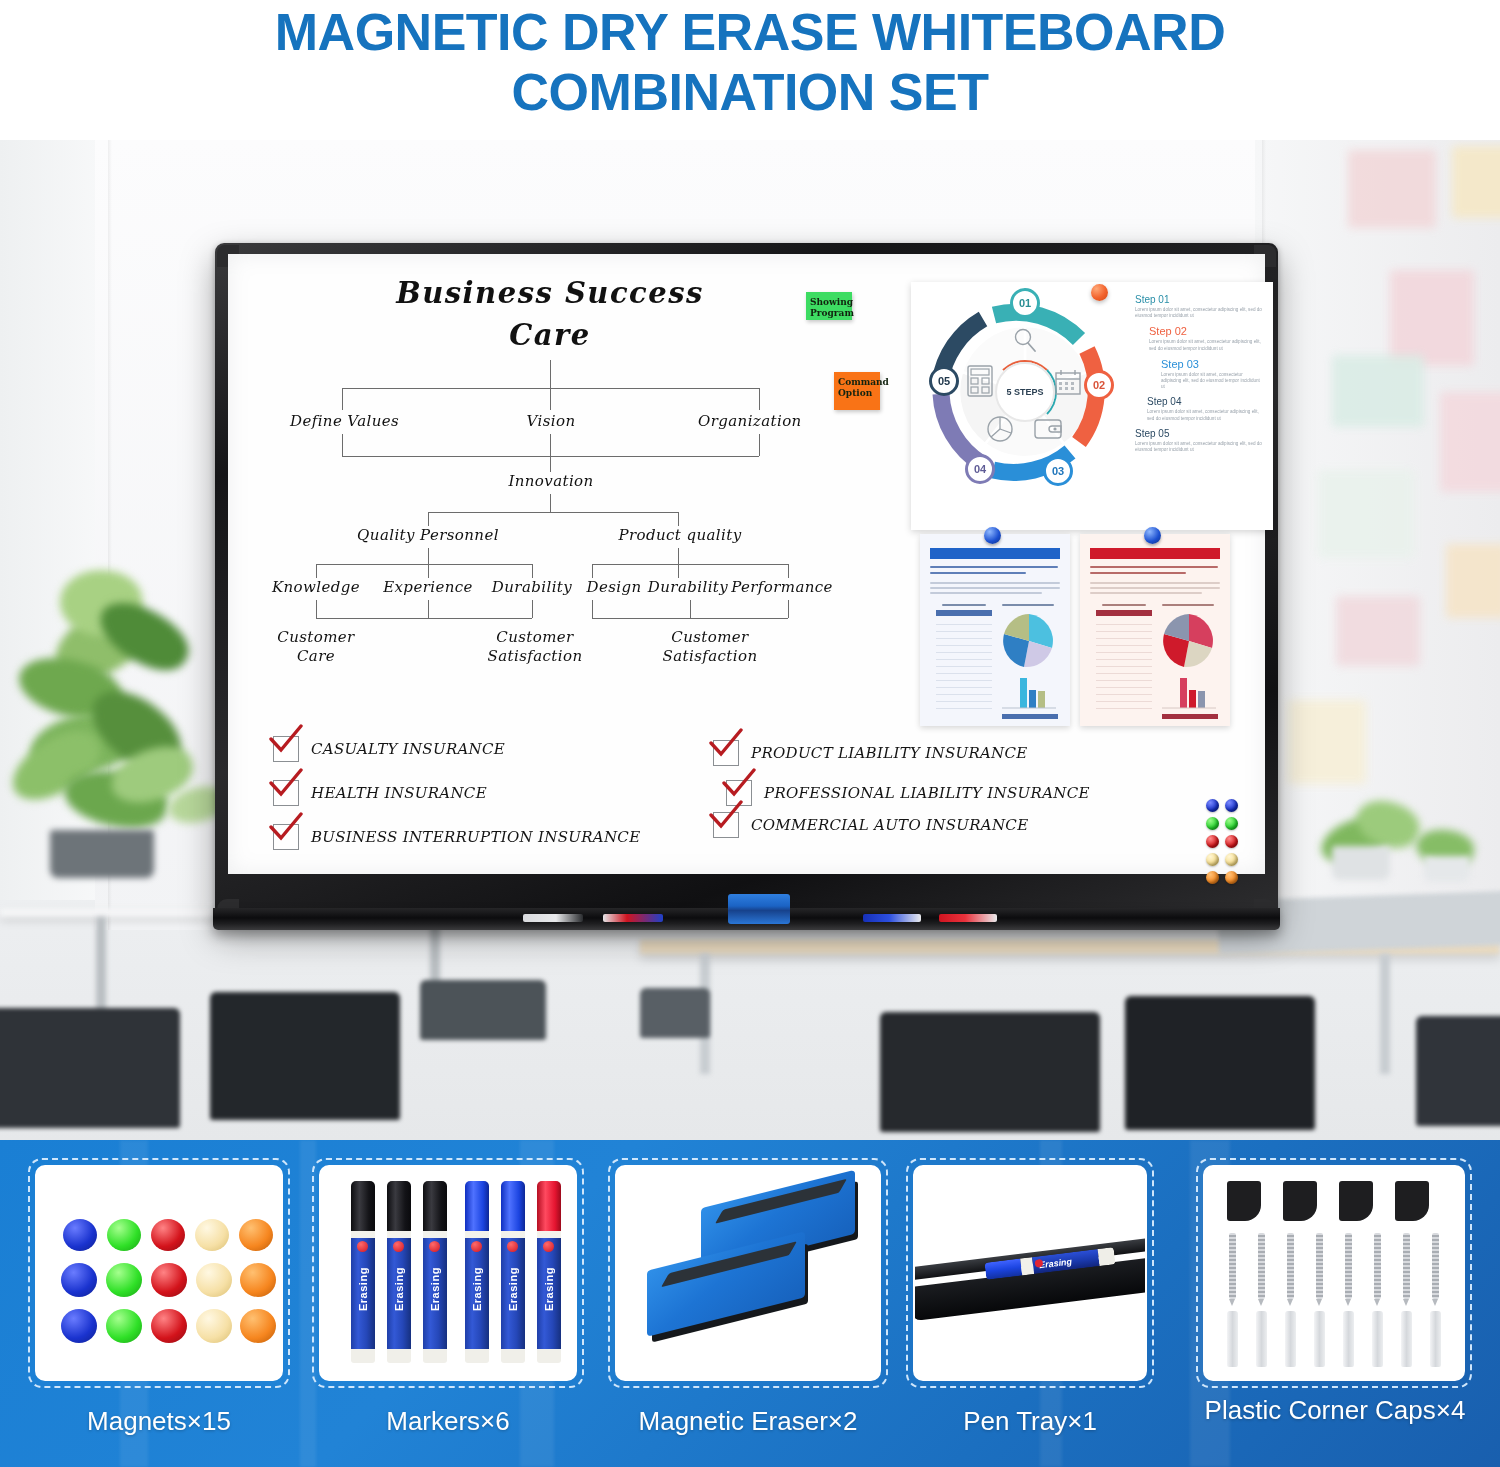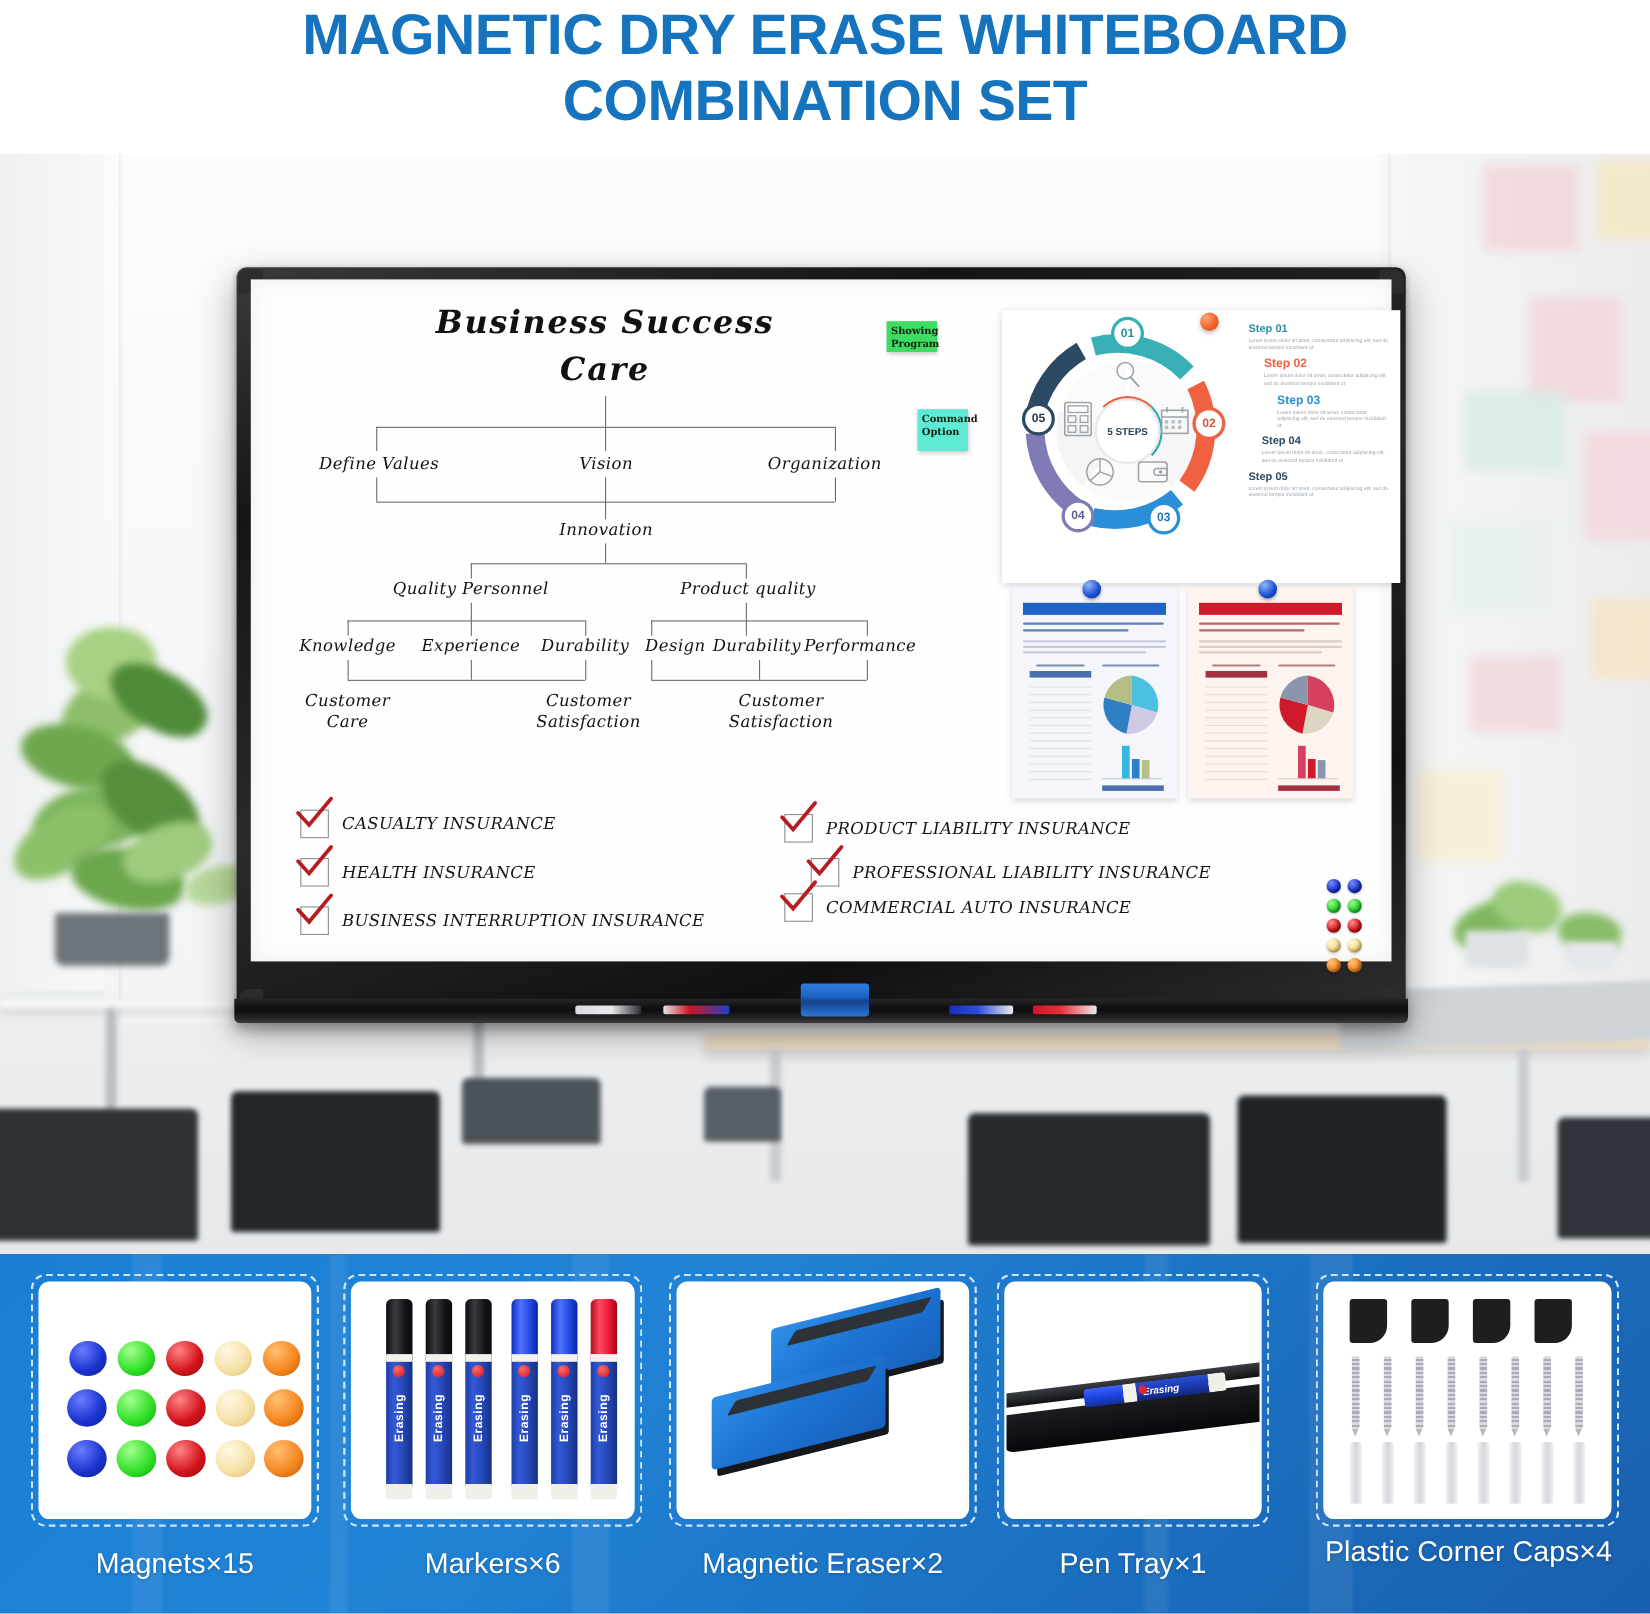--- a/index.html
+++ b/index.html
@@ -113,21 +113,21 @@
   }
   .wheel{position:absolute;left:16px;top:12px;width:196px;height:196px;}
   .seg-label{position:absolute;width:30px;height:30px;border-radius:50%;background:#fff;
     display:flex;align-items:center;justify-content:center;font-size:11px;font-weight:bold;}
   .hub{position:absolute;left:68px;top:68px;width:60px;height:60px;border-radius:50%;
     background:#fff;border:2px solid #e8e8e8;display:flex;align-items:center;justify-content:center;
     font-size:9px;font-weight:bold;color:#2a3f52;}
   .hub-arc{position:absolute;left:66px;top:66px;width:64px;height:64px;border-radius:50%;
     border:2px solid transparent;border-top-color:#e8603c;border-right-color:#2aa8b0;}
   .step-col{position:absolute;left:224px;top:12px;width:128px;}
-  .step-h{font-size:10px;font-weight:bold;margin-bottom:2px;}
+  .step-h{font-size:10px;font-weight:normal;margin-bottom:2px;}
   .step-p{font-size:4.6px;line-height:6.2px;color:#9aa3ac;margin-bottom:6px;}
   .ball{position:absolute;left:180px;top:2px;width:17px;height:17px;border-radius:50%;
     background:radial-gradient(circle at 32% 28%,#ffa877,#f2622c 55%,#cf4a18);
     box-shadow:0 2px 4px rgba(0,0,0,.25);}
 
   
   .sheet{position:absolute;top:280px;width:150px;height:192px;box-shadow:0 2px 6px rgba(0,0,0,.16);}
   .sheet-hdr{position:absolute;left:10px;top:14px;right:10px;height:11px;}
   .pin{position:absolute;top:-7px;width:17px;height:17px;border-radius:50%;
     background:radial-gradient(circle at 33% 28%,#8fb8ff,#1b4fd0 58%,#10307e);
@@ -334,21 +334,21 @@
       <div class="node ctr" style="left:440px;top:352px;line-height:19px;text-align:center;">
         <span>Customer</span><br>
         <span>Satisfaction</span>
       </div>
     </div>
 
     <div class="sticky" style="left:578px;top:38px;width:46px;height:28px;">
       <span>Showing</span><br>
       <span>Program</span>
     </div>
-    <div class="sticky" style="left:606px;top:118px;width:46px;height:38px;background:#5eead4;">
+    <div class="sticky" style="left:606px;top:118px;width:46px;height:38px;background:#f97316;">
       <span>Command</span><br>
       <span>Option</span>
     </div>
 
     <div class="checklist">
 
       <div class="ck-row" style="left:0;top:0;">
         <div class="ck-box">
           <svg class="ck-mark" viewBox="0 0 36 30">
             <path d="M3 15 L13 26 L33 2" fill="none" stroke="#b71c21" stroke-width="3.4" stroke-linecap="round"></path>
@@ -374,21 +374,21 @@
       </div>
 
       <div class="ck-row" style="left:440px;top:4px;">
         <div class="ck-box">
           <svg class="ck-mark" viewBox="0 0 36 30">
             <path d="M3 15 L13 26 L33 2" fill="none" stroke="#b71c21" stroke-width="3.4" stroke-linecap="round"></path>
           </svg>
         </div>
         <div class="ck-label">PRODUCT LIABILITY INSURANCE</div>
       </div>
-      <div class="ck-row" style="left:464px;top:44px;">
+      <div class="ck-row" style="left:453px;top:44px;">
         <div class="ck-box">
           <svg class="ck-mark" viewBox="0 0 36 30">
             <path d="M3 15 L13 26 L33 2" fill="none" stroke="#b71c21" stroke-width="3.4" stroke-linecap="round"></path>
           </svg>
         </div>
         <div class="ck-label">PROFESSIONAL LIABILITY INSURANCE</div>
       </div>
       <div class="ck-row" style="left:440px;top:76px;text-align:right;">
         <div class="ck-box">
           <svg class="ck-mark" viewBox="0 0 36 30">

